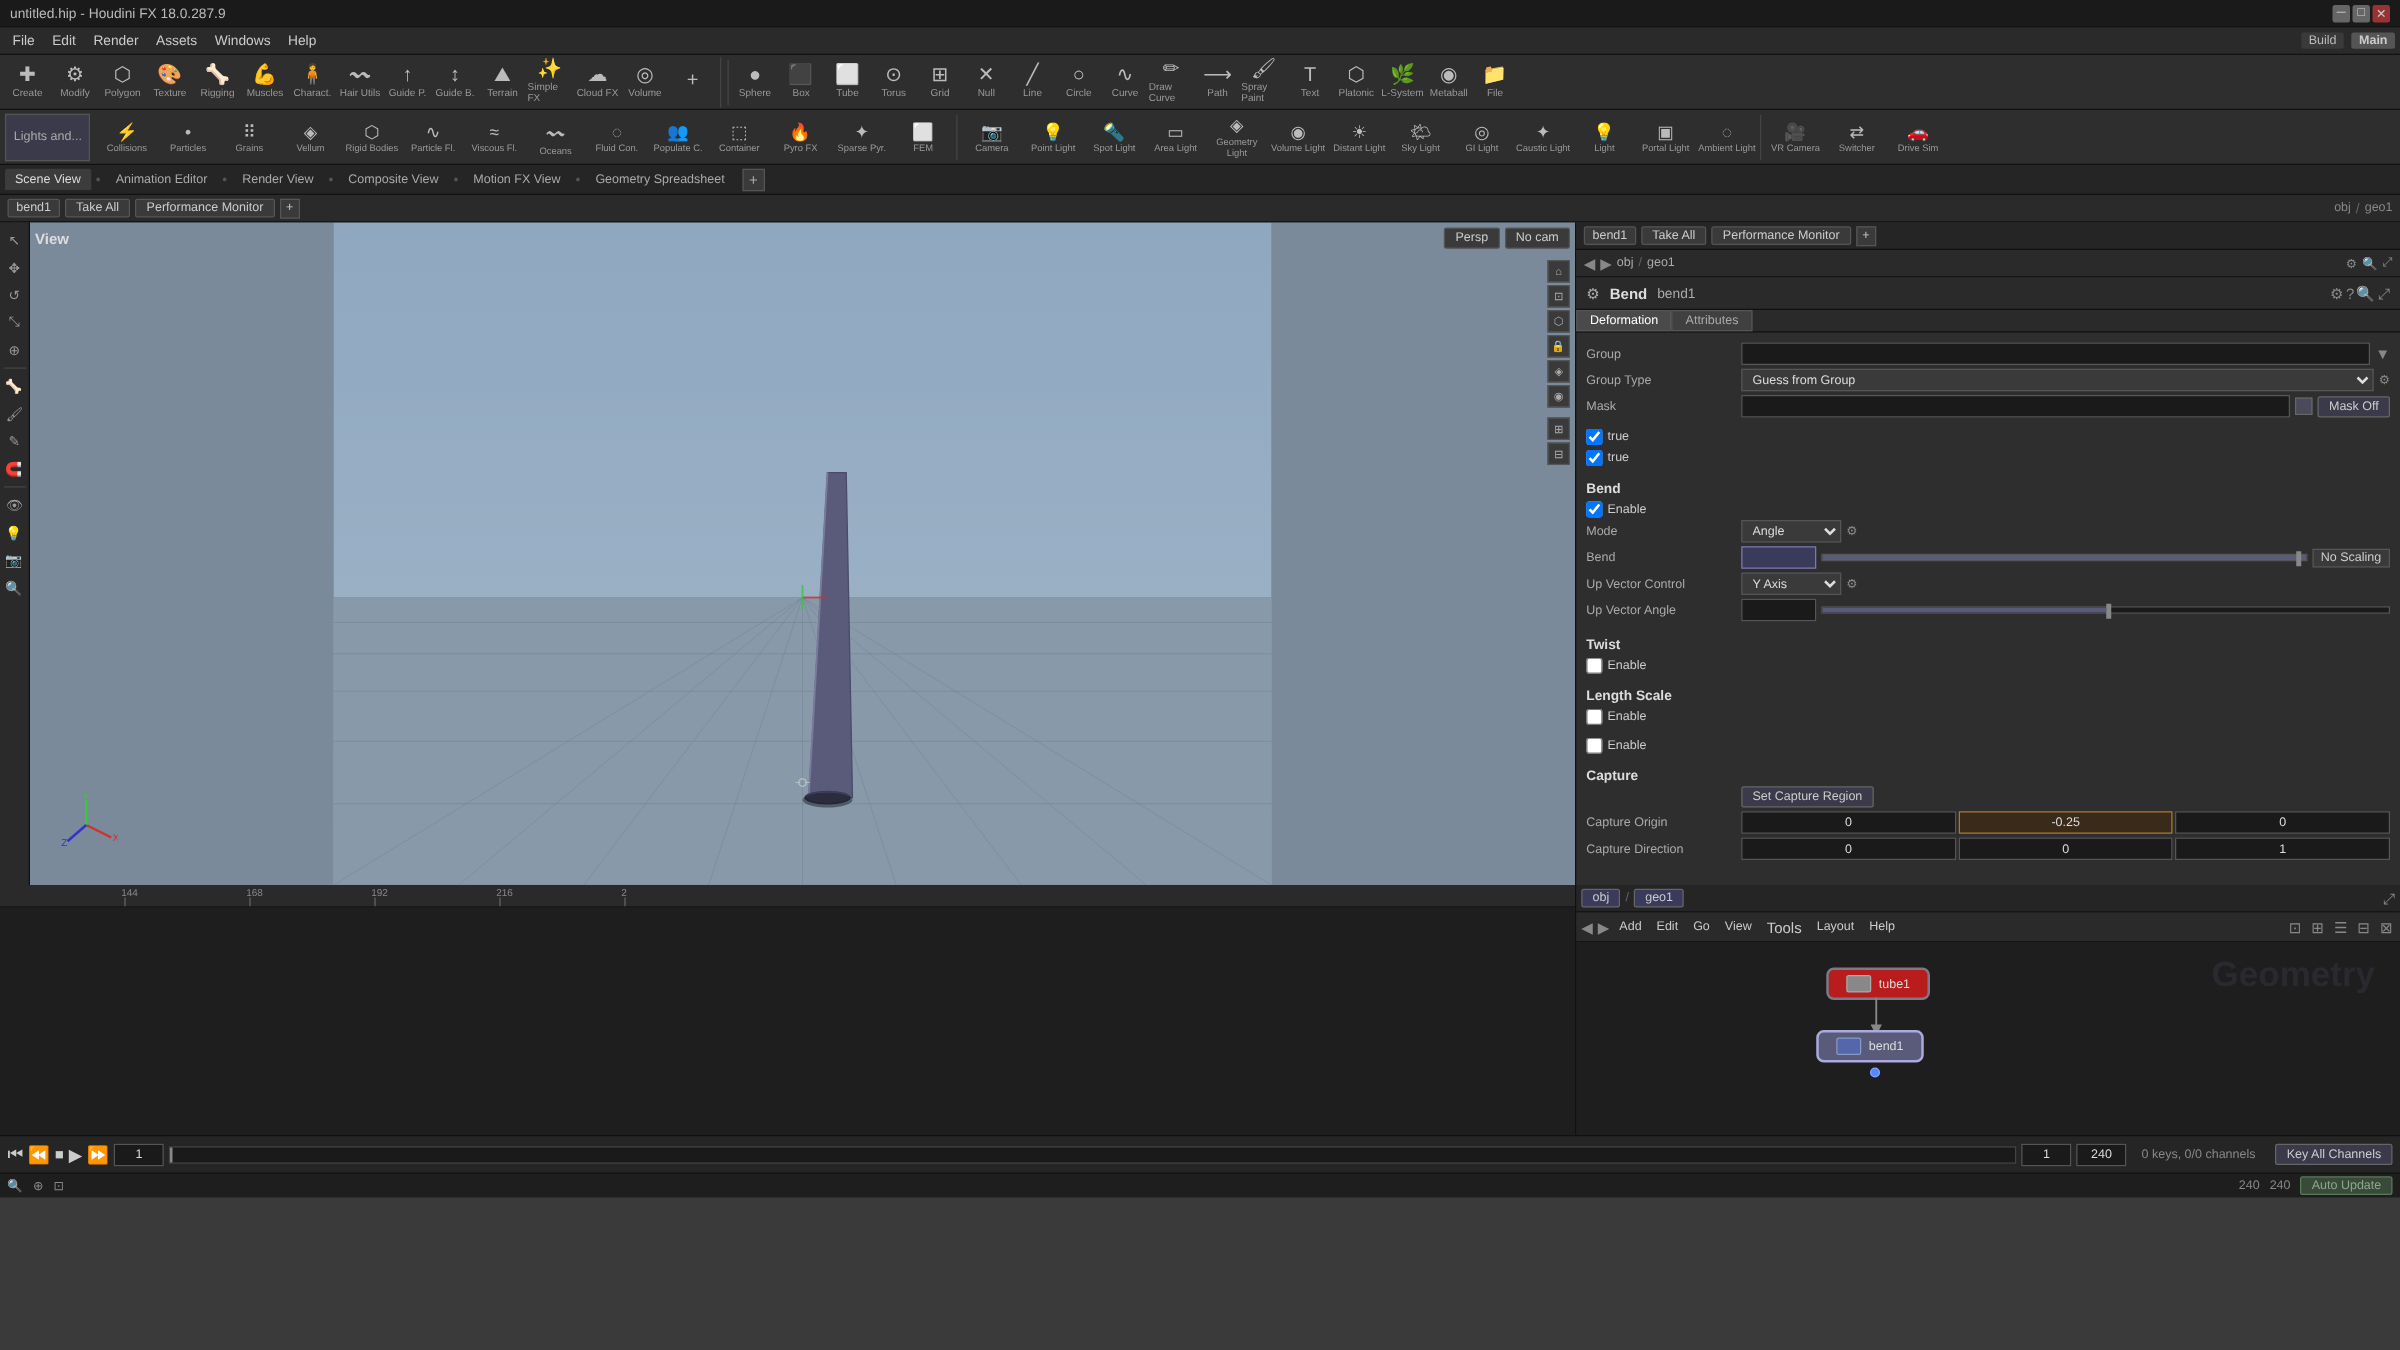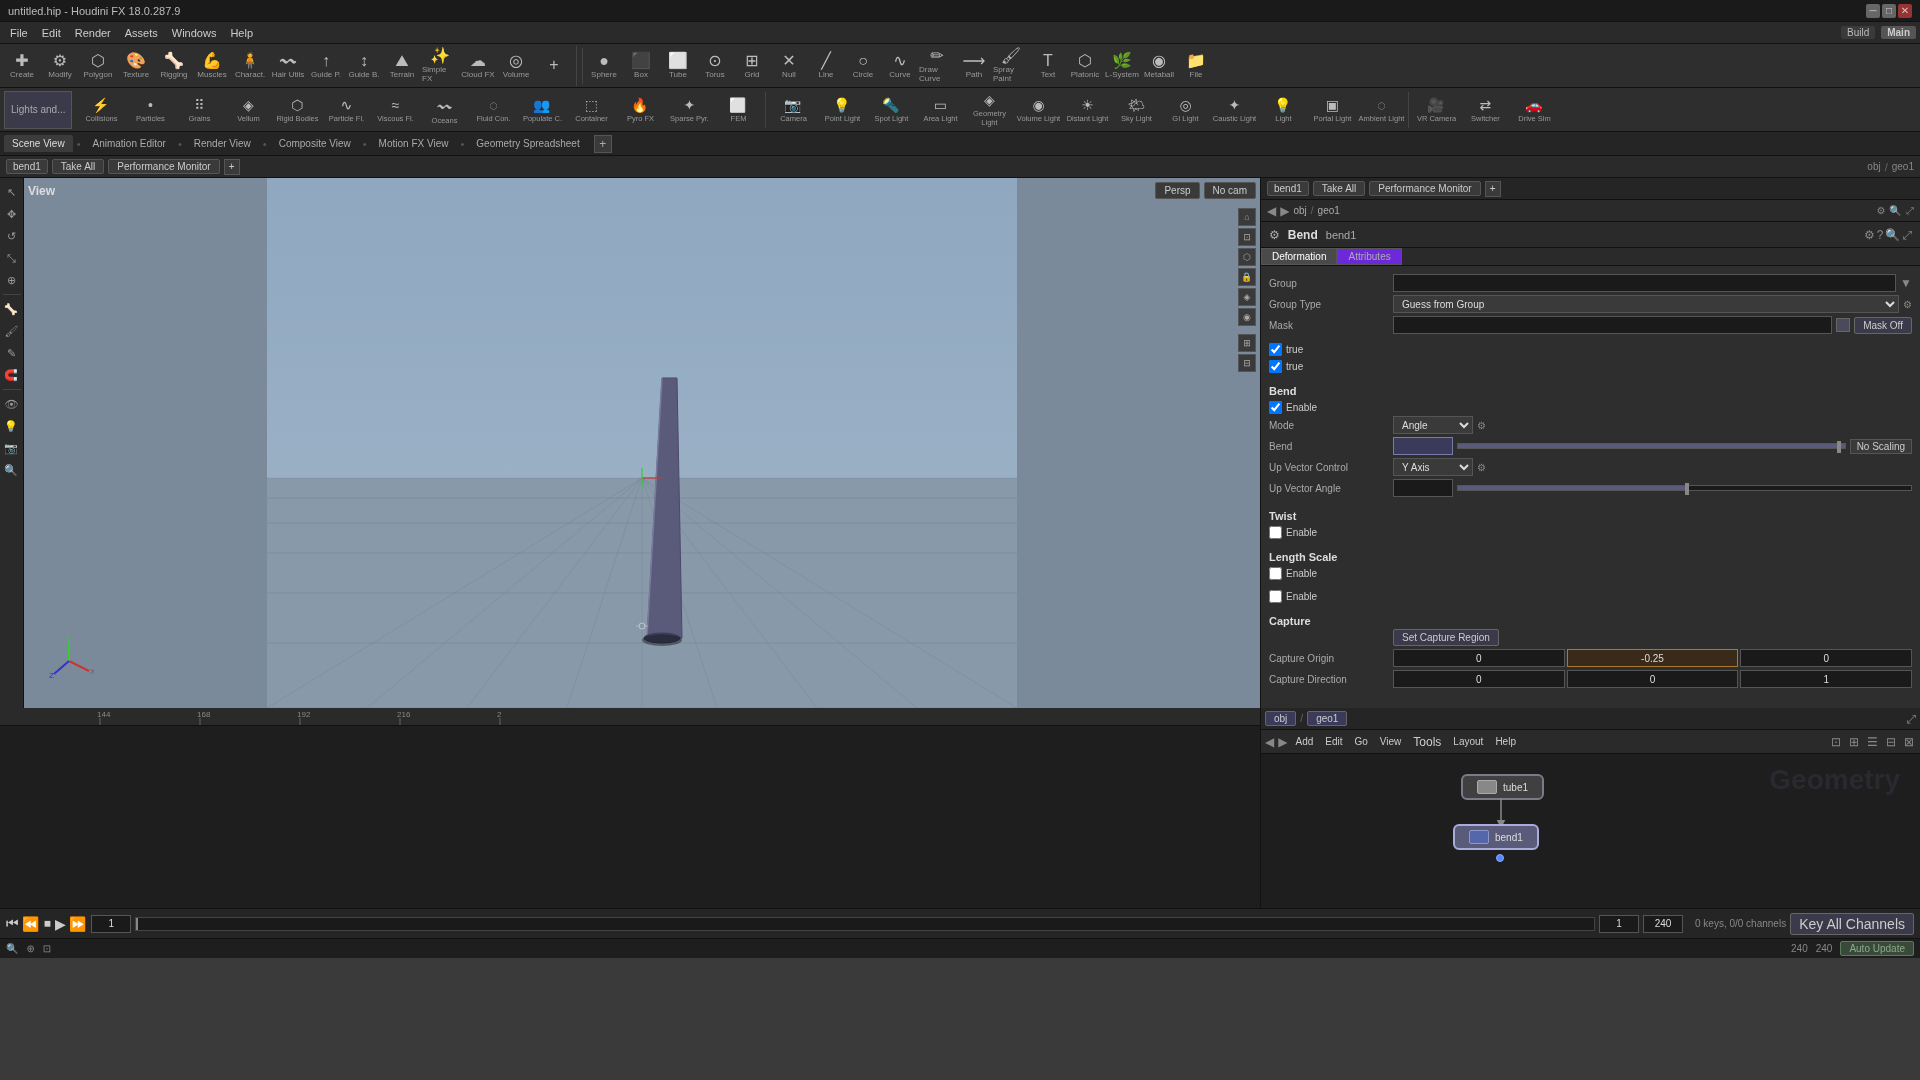--- a/index.html
+++ b/index.html
@@ -38,21 +38,21 @@
     .viewport-header { position: absolute; top: 4px; left: 4px; right: 4px; display: flex; justify-content: space-between; align-items: center; z-index: 10; }
     .viewport-controls { display: flex; gap: 4px; }
     .viewport-btn { background: #3a3a3a; border: 1px solid #555; padding: 2px 8px; border-radius: 2px; font-size: 10px; color: #ccc; cursor: pointer; }
     .grid-svg { width: 100%; height: 100%; }
 
     
     .right-panel { width: 660px; background: #2e2e2e; border-left: 1px solid #111; display: flex; flex-direction: column; }
 
     
     .props-header { display: flex; align-items: center; background: #2a2a2a; padding: 4px 8px; border-bottom: 1px solid #111; gap: 8px; height: 26px; }
-    .props-tab { padding: 2px 10px; font-size: 10px; background: #6d28d9; border: 1px solid #555; cursor: pointer; color: #aaa; }
+    .props-tab { padding: 2px 10px; font-size: 10px; background: #404040; border: 1px solid #555; cursor: pointer; color: #aaa; }
     .props-tab.active { background: #4a4a4a; color: #fff; }
 
     
     .props-content { flex: 1; overflow-y: auto; padding: 6px; }
     .prop-row { display: flex; align-items: center; margin-bottom: 3px; gap: 4px; }
     .prop-label { width: 120px; text-align: left; color: #aaa; font-size: 10px; flex-shrink: 0; }
     .prop-value { flex: 1; display: flex; align-items: center; gap: 4px; }
     .prop-input { background: #1a1a1a; border: 1px solid #555; color: #ddd; padding: 1px 4px; font-size: 10px; height: 18px; min-width: 60px; }
     .prop-dropdown { background: #3a3a3a; border: 1px solid #555; color: #ddd; padding: 1px 4px; font-size: 10px; height: 18px; }
     .prop-slider { flex: 1; height: 6px; background: #1a1a1a; border: 1px solid #555; position: relative; cursor: pointer; }
@@ -743,21 +743,21 @@
       <span style="color:#888;cursor:pointer;font-size:12px;padding:0 2px;">⊞</span>
       <span style="color:#888;cursor:pointer;font-size:12px;padding:0 2px;">☰</span>
       <span style="color:#888;cursor:pointer;font-size:12px;padding:0 2px;">⊟</span>
       <span style="color:#888;cursor:pointer;font-size:12px;padding:0 2px;">⊠</span>
     </div>
 
     <div style="position:relative;background:#1e1e1e;height:calc(200px - 22px - 24px);overflow:hidden;">
 
       <span style="position:absolute;right:20px;top:10px;color:#3a3a4a;font-size:28px;font-weight:bold;opacity:0.4;">Geometry</span>
 
-      <div style="position:absolute;left:200px;top:20px;background:#404040;border:2px solid #7a7a8a;border-radius:6px;padding:4px 14px;font-size:10px;color:#ddd;cursor:pointer;text-align:center;display:flex;align-items:center;gap:6px;">
+      <div style="position:absolute;left:200px;top:20px;background:#b91c1c;border:2px solid #7a7a8a;border-radius:6px;padding:4px 14px;font-size:10px;color:#ddd;cursor:pointer;text-align:center;display:flex;align-items:center;gap:6px;">
         <span style="width:20px;height:14px;background:#888;border:1px solid #aaa;display:inline-block;border-radius:2px;"></span>
         <span>tube1</span>
       </div>
 
       <svg style="position:absolute;inset:0;pointer-events:none;" width="100%" height="100%" xmlns="http://www.w3.org/2000/svg">
         <line x1="240" y1="44" x2="240" y2="70" stroke="#888" stroke-width="1.5" marker-end="url(#arrow)"></line>
         <defs>
           <marker id="arrow" markerWidth="6" markerHeight="6" refX="3" refY="3" orient="auto">
             <path d="M0,0 L0,6 L6,3 z" fill="#888"></path>
           </marker>
@@ -785,21 +785,21 @@
 
   <div style="flex:1;background:#1a1a1a;border:1px solid #444;height:14px;position:relative;">
     <div style="position:absolute;left:0;top:0;width:2px;height:100%;background:#888;"></div>
   </div>
 
   <input class="time-input" value="1" style="">
   <input class="time-input" value="240" style="">
 
   <div style="display:flex;align-items:center;gap:4px;margin-left:8px;">
     <span style="font-size:10px;color:#888;white-space:nowrap;">0 keys, 0/0 channels</span>
-    <div style="background:#3a3a4a;border:1px solid #666;padding:2px 8px;font-size:14px;color:#ccc;cursor:pointer;border-radius:2px;white-space:nowrap;">Key All Channels</div>
+    <div style="background:#3a3a4a;border:1px solid #666;padding:2px 8px;font-size:10px;color:#ccc;cursor:pointer;border-radius:2px;white-space:nowrap;margin-left:12px;">Key All Channels</div>
   </div>
 </div>
 
 <div style="background:#1e1e1e;height:20px;display:flex;align-items:center;padding:0 6px;gap:8px;border-top:1px solid #111;">
   <span style="color:#888;cursor:pointer;font-size:10px;">🔍</span>
   <span style="color:#888;cursor:pointer;font-size:10px;">⊕</span>
   <span style="color:#888;cursor:pointer;font-size:10px;">⊡</span>
   <div style="flex:1;"></div>
   <span style="font-size:10px;color:#888;">240</span>
   <span style="font-size:10px;color:#888;">240</span>

